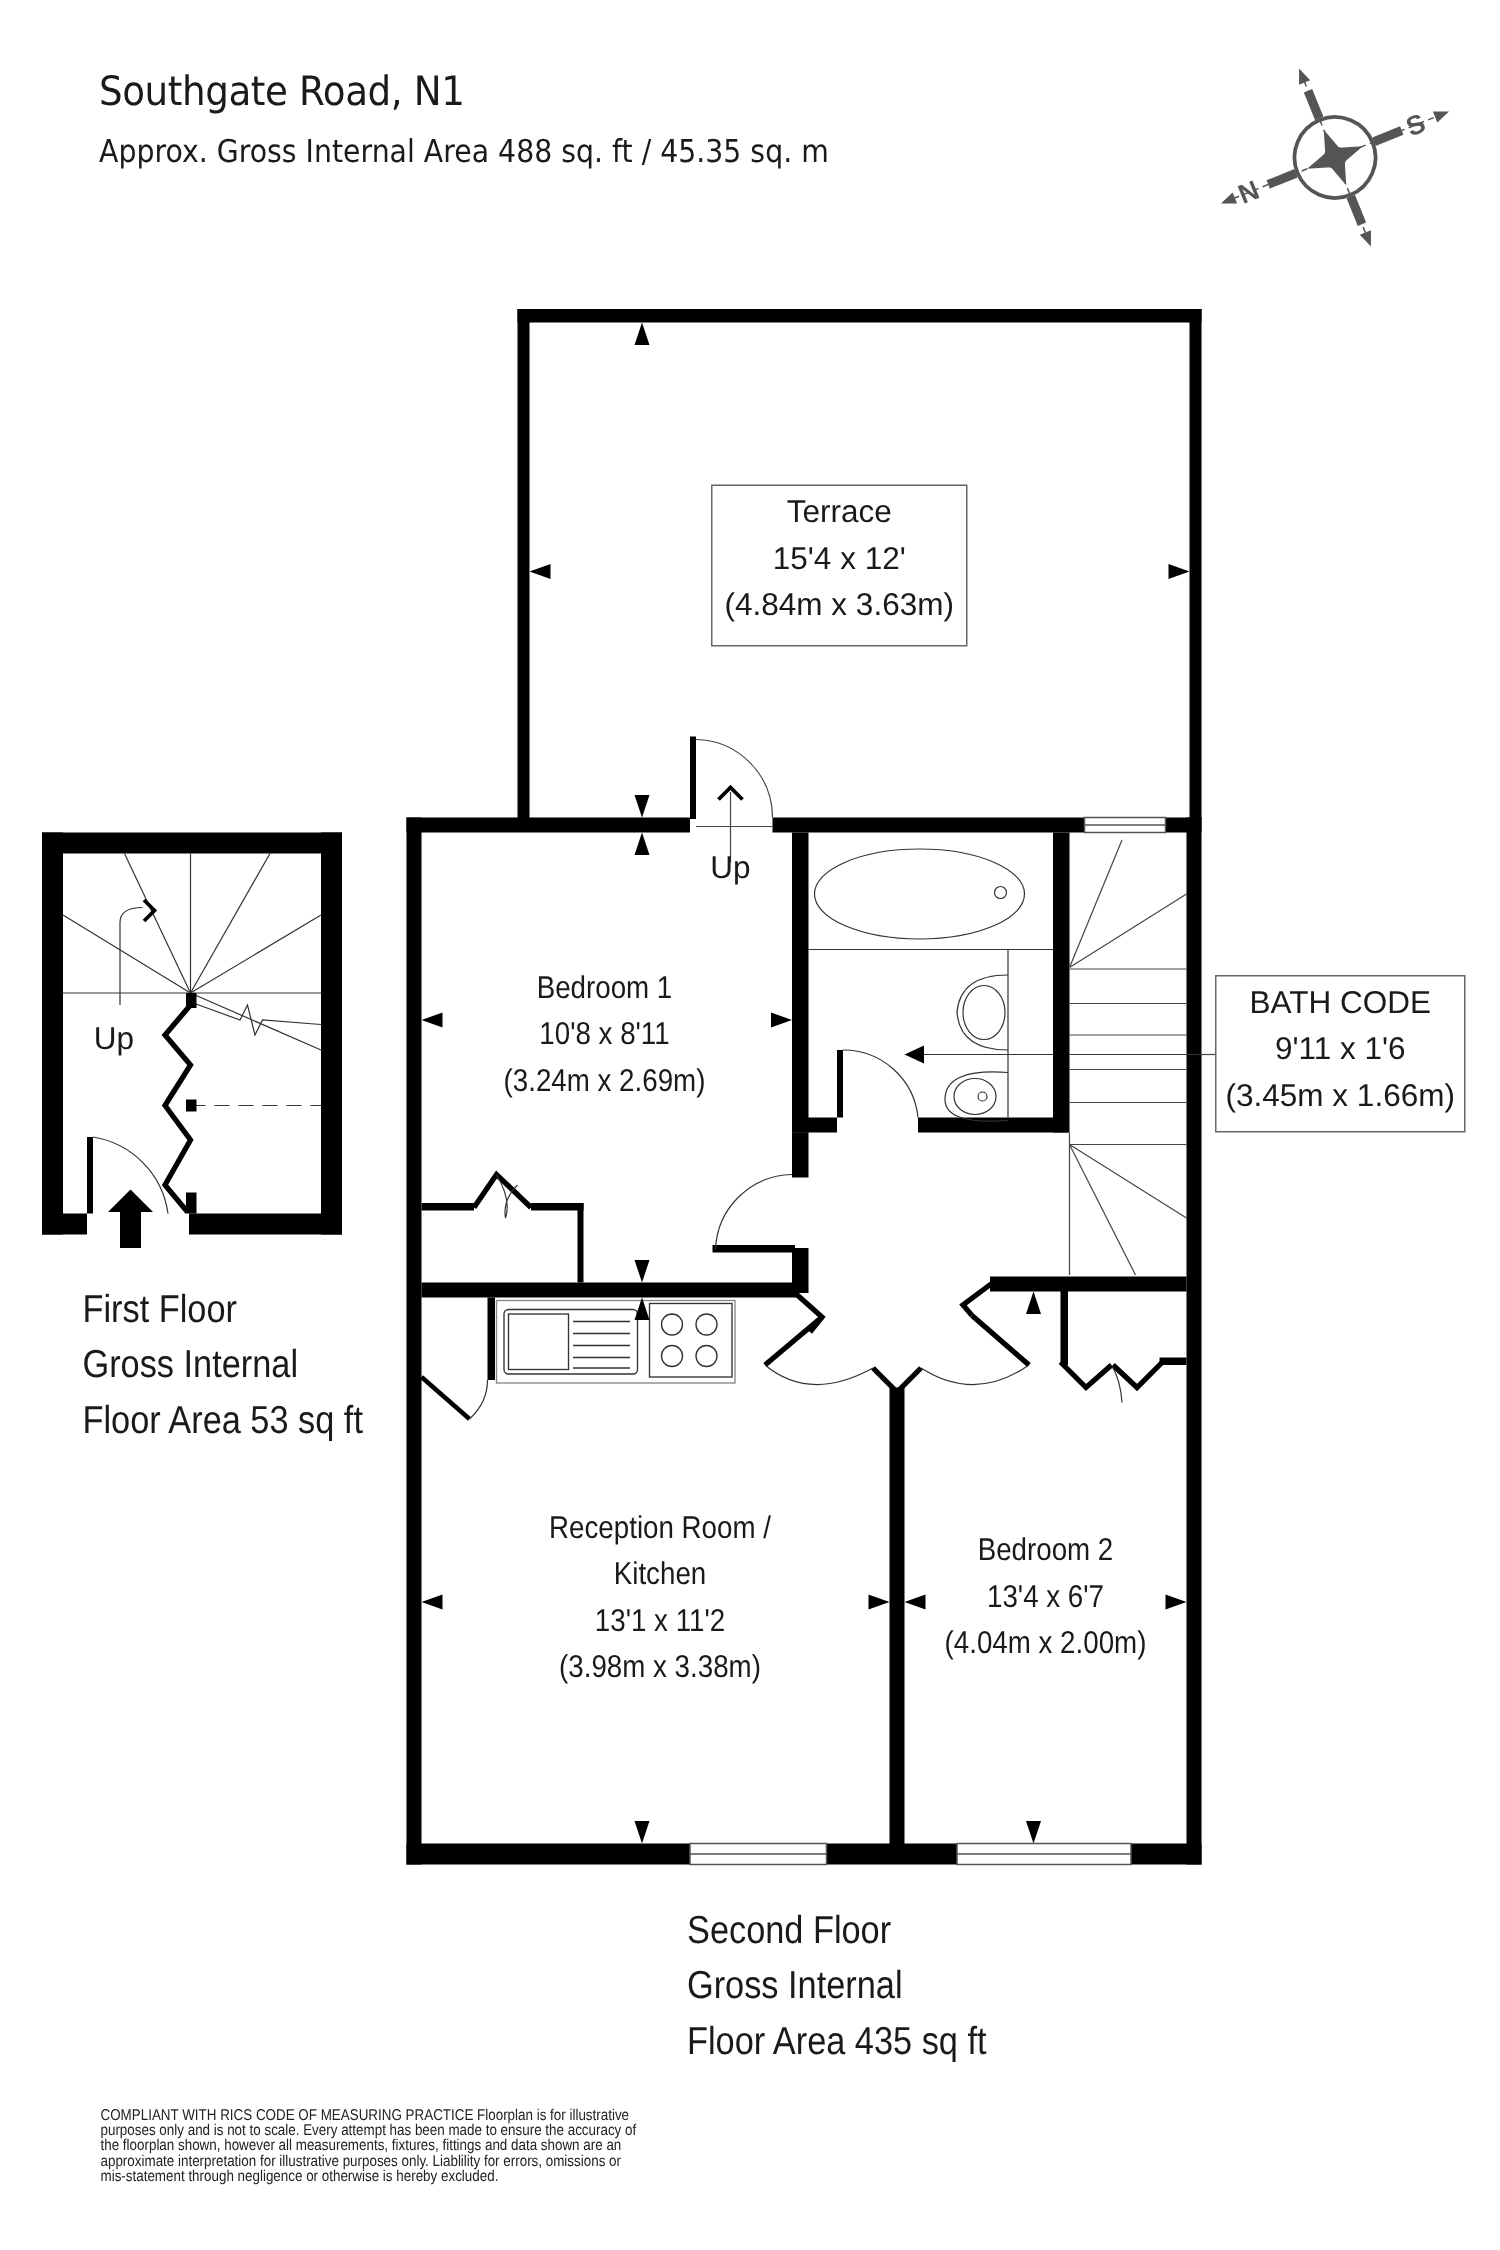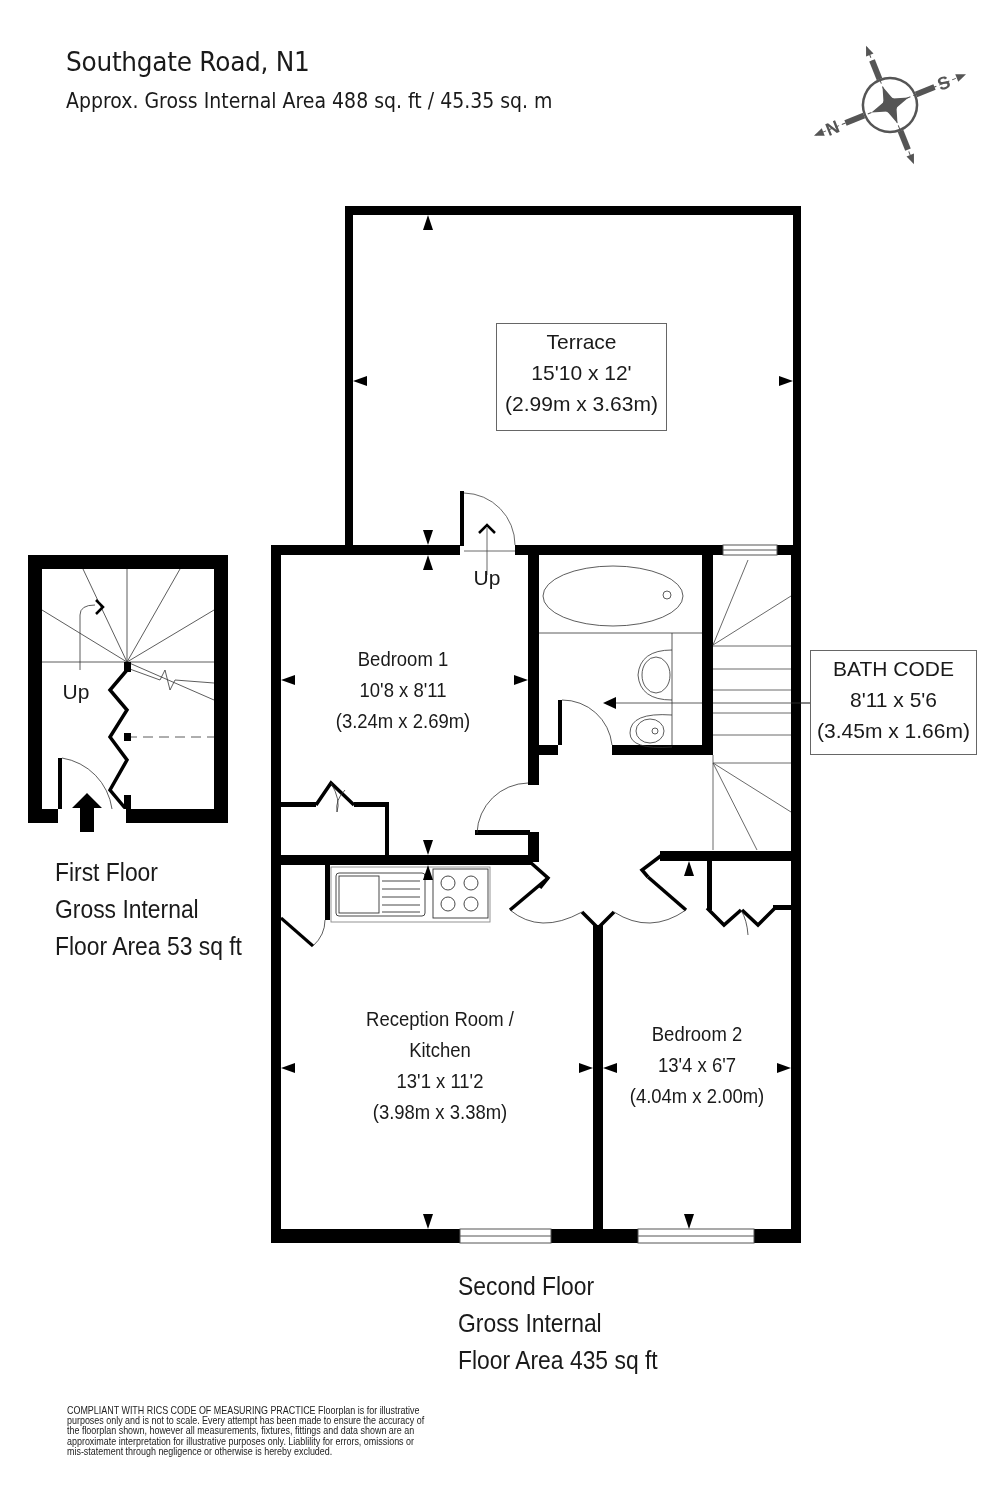--- a/index.html
+++ b/index.html
@@ -220,35 +220,35 @@
       <polygon points="593,1068 579,1063 579,1073"></polygon>
       <polygon points="603,1068 617,1063 617,1073"></polygon>
       <polygon points="791,1068 777,1063 777,1073"></polygon>
       <polygon points="428,1229 423,1214 433,1214"></polygon>
       <polygon points="689,1229 684,1214 694,1214"></polygon>
     </g>
     <line x1="801" y1="703" x2="810" y2="703" stroke="#444" stroke-width="0.8"></line>
   </g>
 </svg>
 
-<div class="lbl-box" style="left:496px; top:323px; width:169px; height:104px; padding-top:2px;">
+<div class="lbl-box" style="left:474px; top:323px; width:169px; height:104px; padding-top:2px;">
   <span>Terrace</span>
-  <span>15'10 x 12'</span>
-  <span>(2.99m x 3.63m)</span>
+  <span>15'4 x 12'</span>
+  <span>(4.84m x 3.63m)</span>
 </div>
 
 <div class="lbl" style="left:303px; top:643px; width:200px;">
   <span>Bedroom 1</span>
   <span>10'8 x 8'11</span>
   <span>(3.24m x 2.69m)</span>
 </div>
 
 <div class="lbl-box" style="left:810px; top:650px; width:165px; height:101px; padding-top:2px;">
   <span>BATH CODE</span>
-  <span>8'11 x 5'6</span>
+  <span>9'11 x 1'6</span>
   <span>(3.45m x 1.66m)</span>
 </div>
 
 <div class="lbl" style="left:330px; top:1003px; width:220px;">
   <span>Reception Room /</span>
   <span>Kitchen</span>
   <span>13'1 x 11'2</span>
   <span>(3.98m x 3.38m)</span>
 </div>
 

